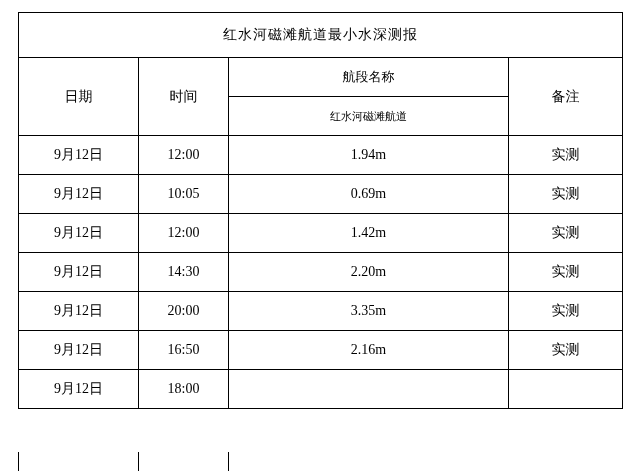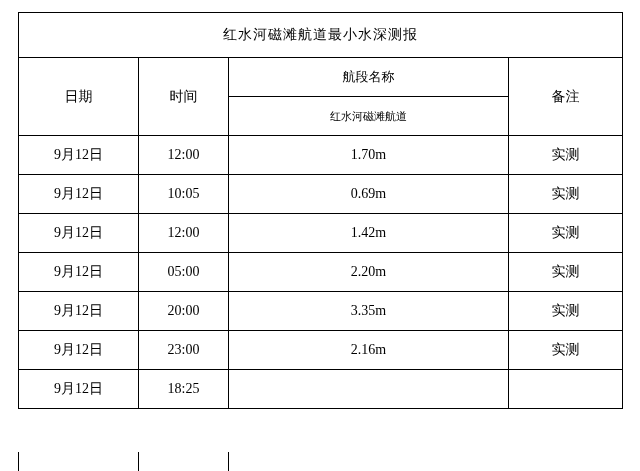--- a/index.html
+++ b/index.html
@@ -95,56 +95,56 @@
           <div class="seg-title">航段名称</div>
           <div class="seg-sub">红水河磁滩航道</div>
         </td>
         <td class="head-cell" rowspan="2">备注</td>
       </tr>
       <tr></tr>
 
       <tr>
         <td class="data-cell">9月12日</td>
         <td class="data-cell">12:00</td>
-        <td class="data-cell">1.70m</td>
+        <td class="data-cell">1.94m</td>
         <td class="data-cell">实测</td>
       </tr>
       <tr>
         <td class="data-cell">9月12日</td>
         <td class="data-cell">10:05</td>
         <td class="data-cell">0.69m</td>
         <td class="data-cell">实测</td>
       </tr>
       <tr>
         <td class="data-cell">9月12日</td>
         <td class="data-cell">12:00</td>
         <td class="data-cell">1.42m</td>
         <td class="data-cell">实测</td>
       </tr>
       <tr>
         <td class="data-cell">9月12日</td>
-        <td class="data-cell">05:00</td>
+        <td class="data-cell">14:30</td>
         <td class="data-cell">2.20m</td>
         <td class="data-cell">实测</td>
       </tr>
       <tr>
         <td class="data-cell">9月12日</td>
         <td class="data-cell">20:00</td>
         <td class="data-cell">3.35m</td>
         <td class="data-cell">实测</td>
       </tr>
       <tr>
         <td class="data-cell">9月12日</td>
-        <td class="data-cell">23:00</td>
+        <td class="data-cell">16:50</td>
         <td class="data-cell">2.16m</td>
         <td class="data-cell">实测</td>
       </tr>
       <tr>
         <td class="data-cell">9月12日</td>
-        <td class="data-cell">18:25</td>
+        <td class="data-cell">18:00</td>
         <td class="data-cell"></td>
         <td class="data-cell"></td>
       </tr>
     </tbody>
   </table>
 
   <div class="bottom-strip">
     <div class="seg" style="left:0px;"></div>
     <div class="seg" style="left:120px;"></div>
     <div class="seg" style="left:210px;"></div>

